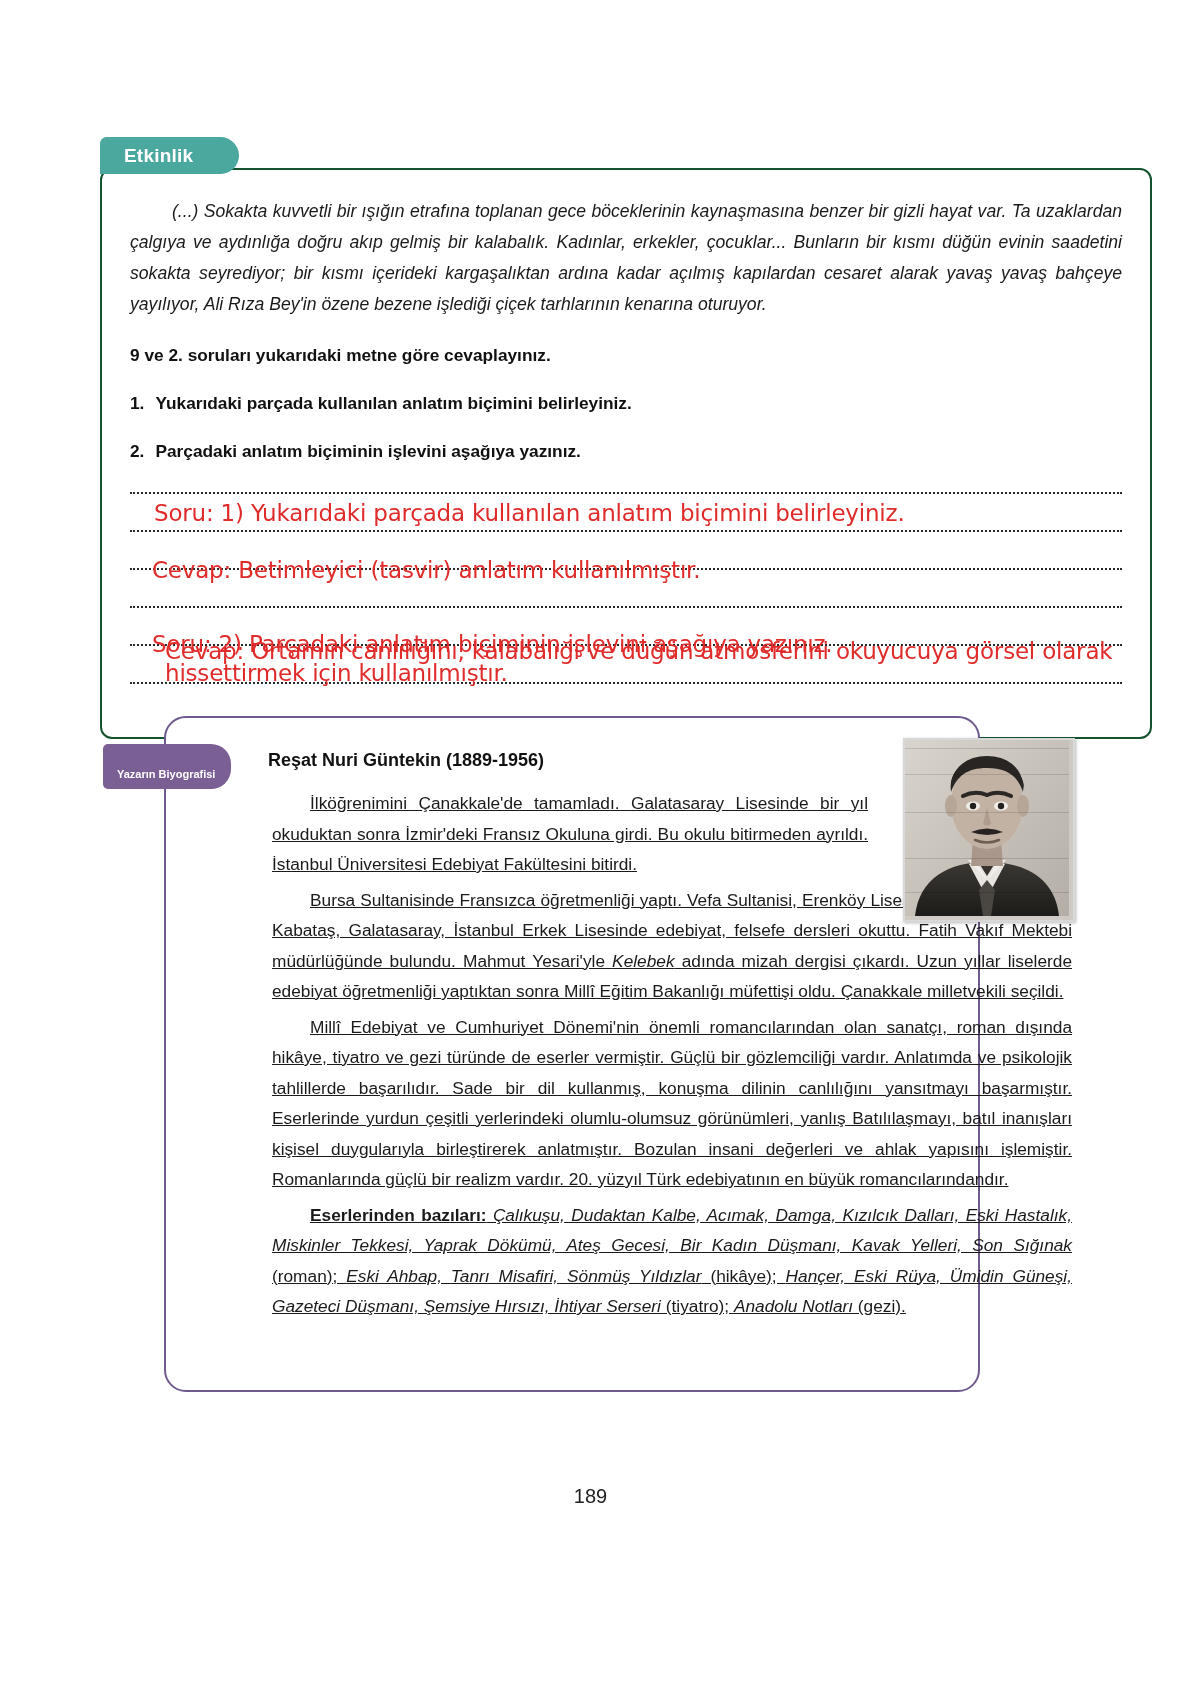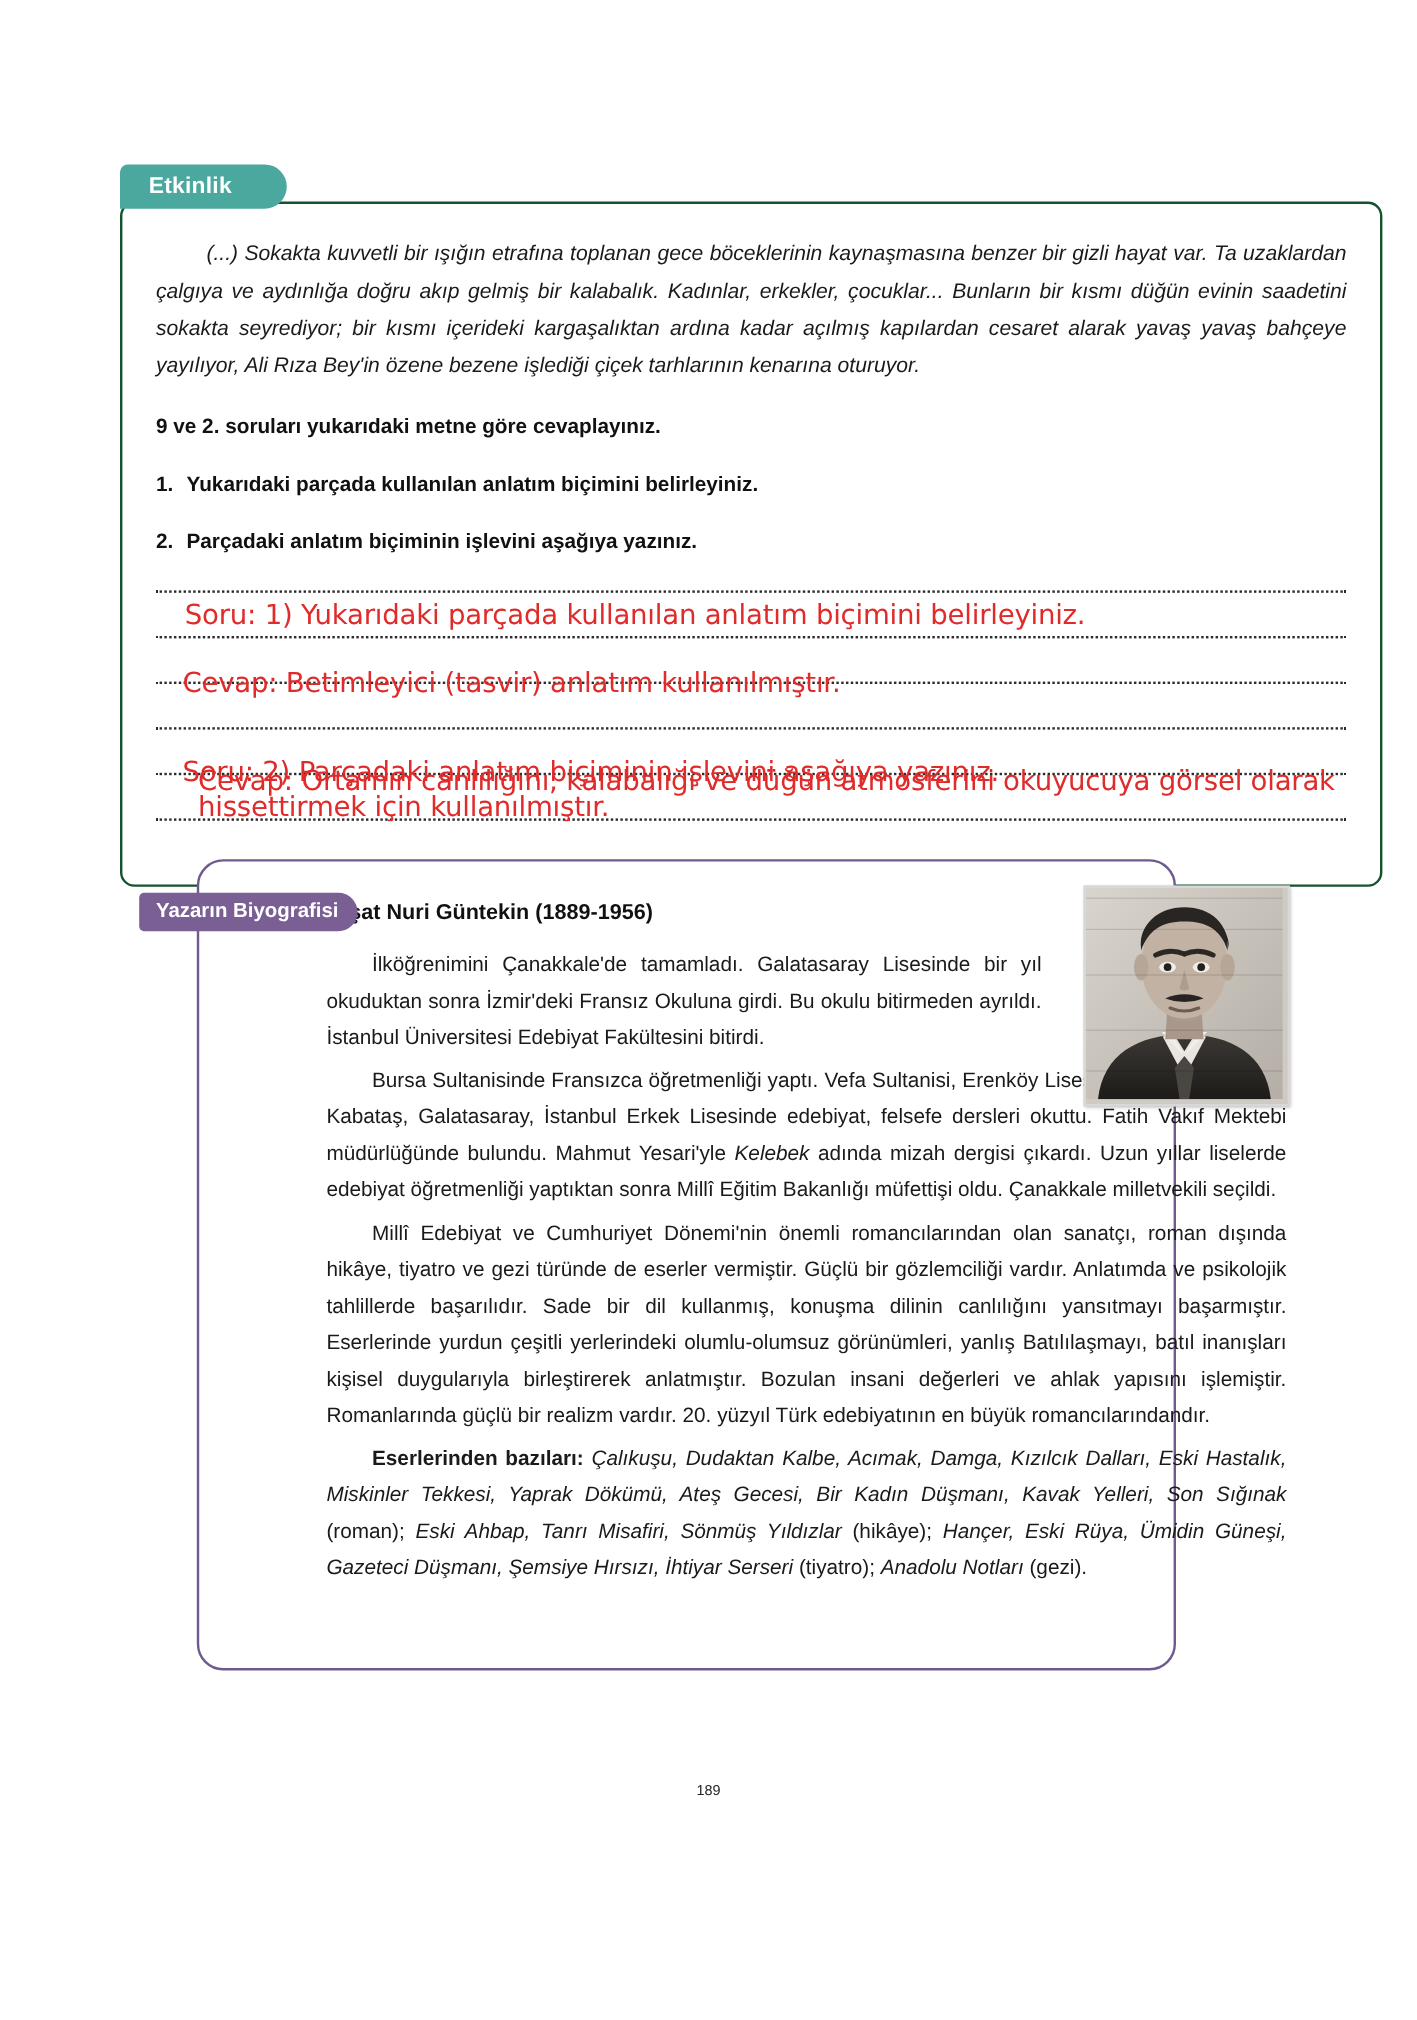--- a/index.html
+++ b/index.html
@@ -107,28 +107,28 @@
     top: 0;
     width: 816px;
     height: 676px;
     box-sizing: border-box;
     border: 2px solid #6f5a8e;
     border-radius: 22px;
     background: #ffffff;
   }
   .bio-tab {
     position: absolute;
-    left: 16px;
+    left: 3px;
     top: 28px;
     z-index: 5;
     background: #7a5f95;
     color: #ffffff;
-    font-size: 17px;
+    font-size: 11px;
     font-weight: bold;
-    padding: 6px 16px 9px 14px;
+    padding: 25px 16px 9px 14px;
     border-radius: 5px 20px 20px 5px;
     line-height: 1;
   }
   .bio-content {
     position: absolute;
     left: 168px;
     top: 28px;
     width: 800px;
     z-index: 4;
   }
@@ -147,20 +147,21 @@
     width: 800px;
     z-index: 4;
   }
   .bio-p {
     font-size: 17.3px;
     line-height: 30.5px;
     text-align: justify;
     margin: 0 0 5px 0;
     text-indent: 38px;
     color: #1a1a1a;
+    text-decoration: underline;
   }
   .bio-p.narrow { width: 596px; }
   .bio-p em { font-style: italic; }
   .bio-p b { font-weight: bold; }
 
   .portrait {
     position: absolute;
     left: 803px;
     top: 22px;
     width: 168px;
@@ -172,21 +173,21 @@
     box-shadow: 1px 1px 3px rgba(0,0,0,0.28);
   }
   .portrait svg { display: block; }
 
   .page-number {
     position: absolute;
     left: 0;
     right: 0;
     top: 1485px;
     text-align: center;
-    font-size: 12px;
+    font-size: 20px;
     color: #222;
   }
 </style>
 </head>
 <body>
 
 <div class="etkinlik-wrap">
 
   <div class="etkinlik-tab">Etkinlik</div>
 

